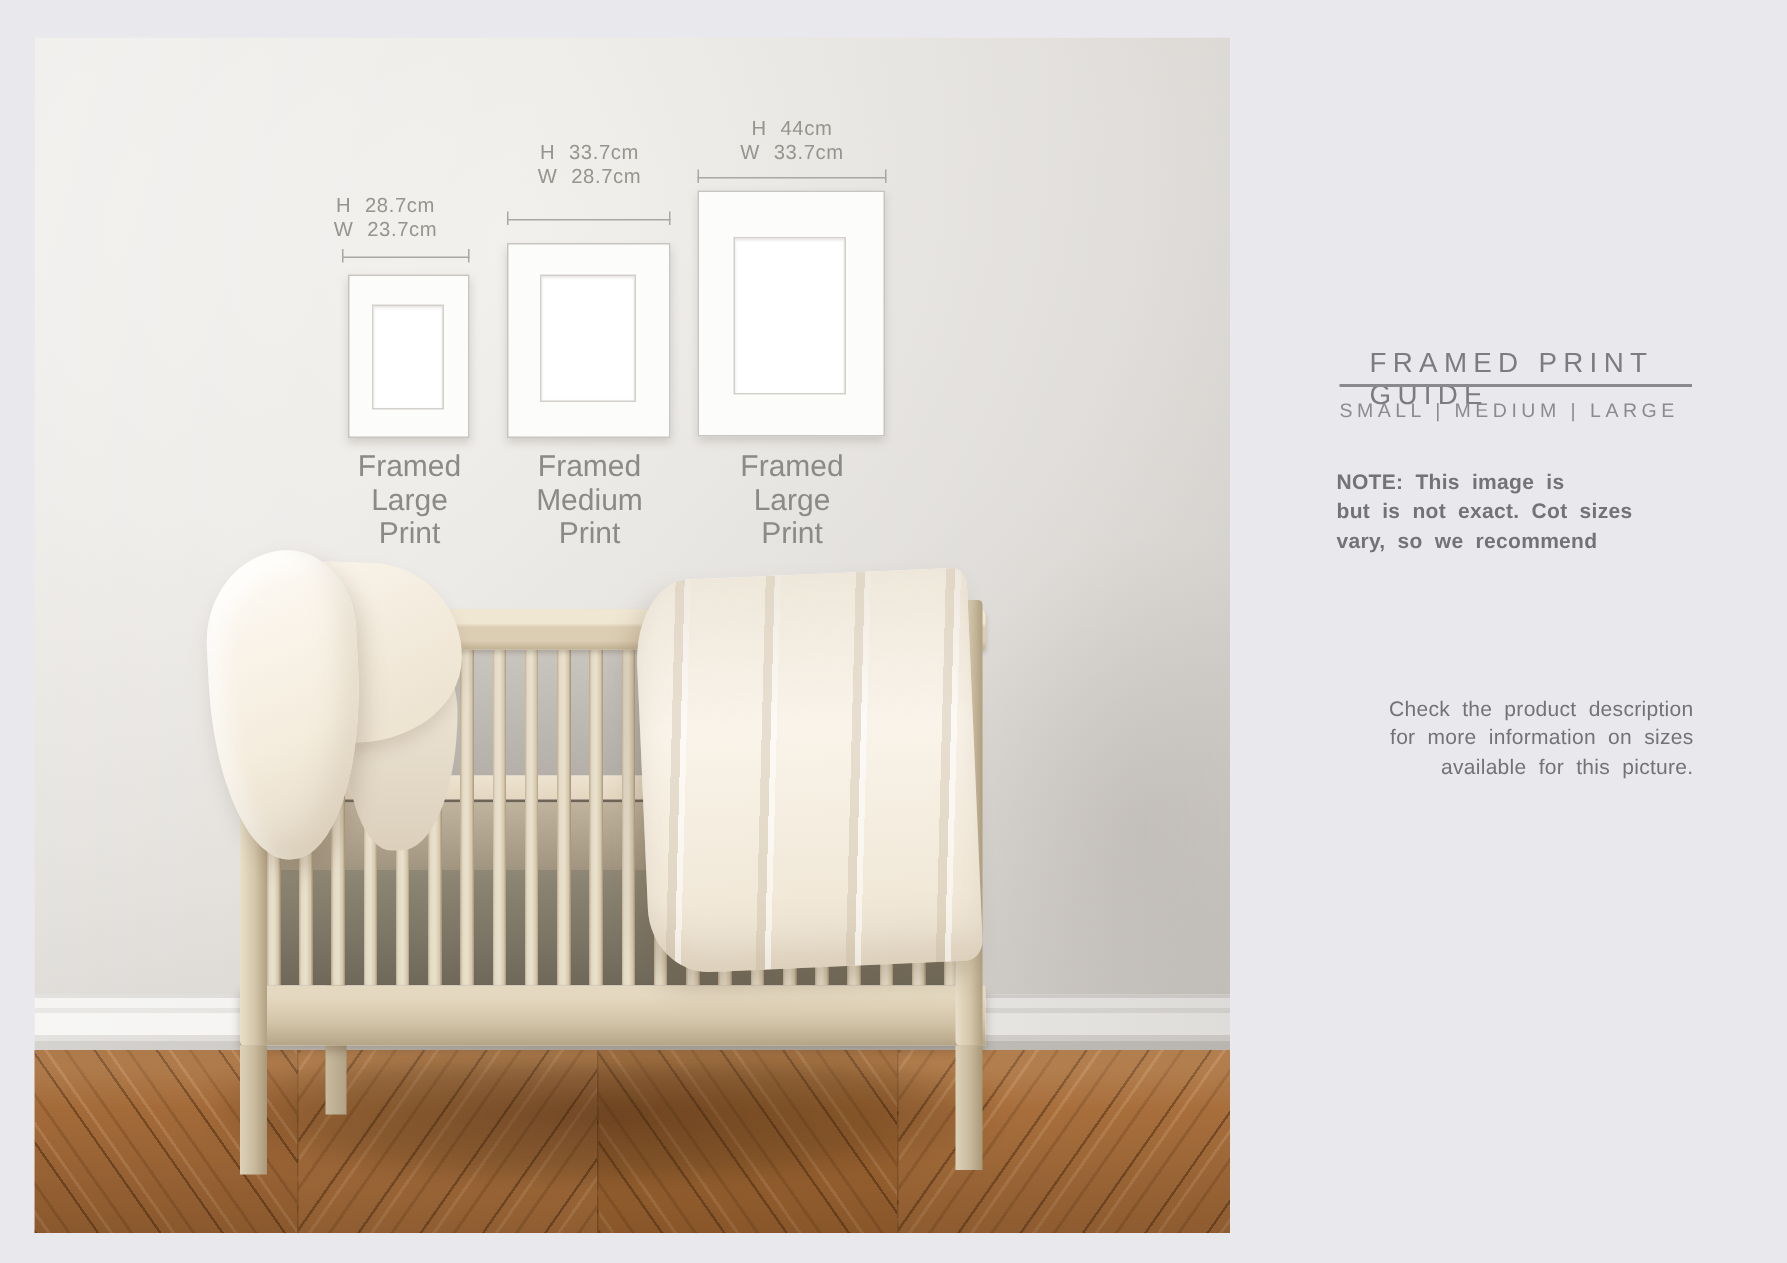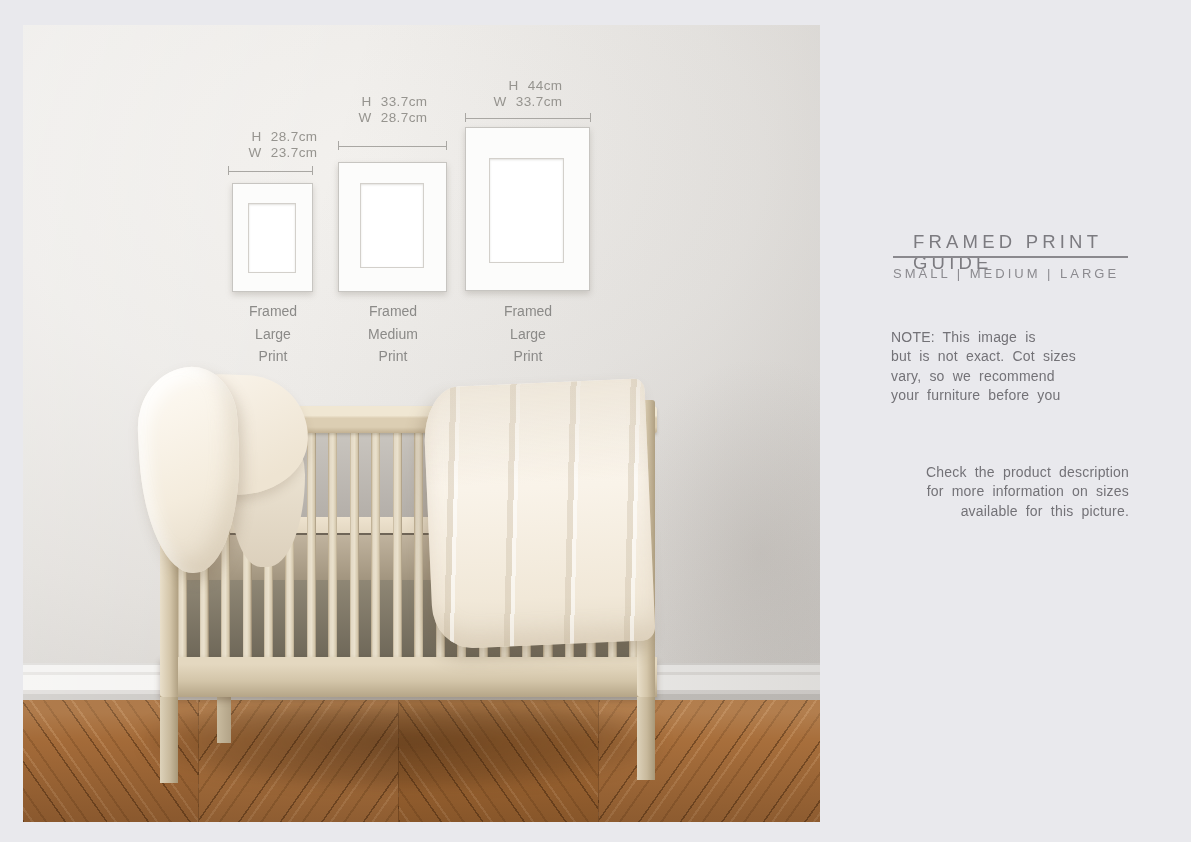--- a/index.html
+++ b/index.html
@@ -32,33 +32,33 @@
       rgba(255,220,180,0.16) 7px 9px, rgba(0,0,0,0) 9px 18px, rgba(94,55,20,0.25) 18px 20px, rgba(0,0,0,0) 20px 34px), #a16834;}
   .fcol.a4{left:575px;width:222px;border-left:1px solid rgba(70,40,15,0.30);background:
       repeating-linear-gradient(125deg, rgba(62,33,9,0.45) 0 1.5px, rgba(0,0,0,0) 1.5px 7px,
       rgba(255,220,180,0.16) 7px 9px, rgba(0,0,0,0) 9px 18px, rgba(94,55,20,0.25) 18px 20px, rgba(0,0,0,0) 20px 34px), #a86f3c;}
   .floor:after{content:'';position:absolute;inset:0;
       background:linear-gradient(180deg, rgba(255,235,205,0.12) 0 10%, rgba(0,0,0,0) 32%, rgba(45,22,5,0.22) 100%);}
 
   
   .dims{position:absolute;text-align:center;color:#96948f;font-size:13.5px;line-height:15.5px;
         letter-spacing:0.4px;word-spacing:5px;}
-  .dims .dimsinner{display:inline-block;text-align:right;}
+  .dims .dimsinner{display:inline-block;text-align:center;}
   .bracket{position:absolute;height:9px;border-bottom:1px solid #a9a7a3;}
   .bracket:before,.bracket:after{content:'';position:absolute;bottom:-4px;width:1px;height:9px;background:#a9a7a3;}
   .bracket:before{left:0;} .bracket:after{right:0;}
   .frame{position:absolute;background:#fcfcfb;border:1px solid #c7c5c1;
          box-shadow:0 3px 6px rgba(125,118,108,0.28);}
   .opening{position:absolute;background:#ffffff;border:1px solid #d3d0cb;
          box-shadow:inset 0 1px 2px rgba(160,154,146,0.30);}
-  .caption{position:absolute;text-align:center;color:#8b8a88;font-size:14px;line-height:22.5px;}
+  .caption{position:absolute;text-align:center;color:#8b8a88;font-size:20px;line-height:22.5px;}
 
   .f-small  .frame{left:209px;top:158px;width:81px;height:109px;}
   .f-small  .opening{left:15px;top:19px;width:48px;height:70px;}
-  .f-small  .dims{left:195px;top:104px;width:130px;}
+  .f-small  .dims{left:169px;top:104px;width:130px;}
   .f-small  .bracket{left:205px;top:138px;width:85px;}
   .f-small  .caption{left:190px;top:275px;width:120px;}
 
   .f-medium .frame{left:315px;top:137px;width:109px;height:130px;}
   .f-medium .opening{left:21px;top:20px;width:64px;height:85px;}
   .f-medium .dims{left:310px;top:69px;width:120px;}
   .f-medium .bracket{left:315px;top:113px;width:109px;}
   .f-medium .caption{left:310px;top:275px;width:120px;}
 
   .f-large  .frame{left:442px;top:102px;width:125px;height:164px;}
@@ -135,21 +135,21 @@
         rgba(255,255,255,0.55) 34px 38px, rgba(0,0,0,0) 38px 60px);}
 
   
   .panel-title{position:absolute;left:893px;top:231px;width:260px;
       font-size:18.5px;line-height:21px;letter-spacing:4.2px;color:#7c7b80;margin-left:20px;}
   .panel-rule{position:absolute;left:893px;top:256px;width:235px;height:2px;background:#8a898e;}
   .panel-subtitle{position:absolute;left:893px;top:266px;width:260px;
       font-size:13px;line-height:16px;letter-spacing:3px;color:#8b8a8f;}
   .note{position:absolute;left:891px;width:238px;color:#737277;
       font-size:14px;line-height:19.4px;word-spacing:4px;letter-spacing:0.2px;}
-  .note.p1{top:328px;} .note.p2{top:463px;text-align:right;}
+  .note.p1{top:312px;font-weight:bold;} .note.p2{top:463px;text-align:right;}
 </style>
 </head>
 <body>
 
 <div class="canvas">
 
   <div class="photo">
     <div class="wall"></div>
     <div class="wall-shade"></div>
     <div class="baseboard"></div>
@@ -245,21 +245,20 @@
   </div>
 
   <div>
     <div class="panel-title">FRAMED PRINT GUIDE</div>
     <div class="panel-rule"></div>
     <div class="panel-subtitle">SMALL | MEDIUM | LARGE</div>
     <div class="note p1">
       <div>NOTE: This image is</div>
       <div>but is not exact. Cot sizes</div>
       <div>vary, so we recommend</div>
-      <div>your furniture before you</div>
     </div>
     <div class="note p2">
       <div>Check the product description</div>
       <div>for more information on sizes</div>
       <div>available for this picture.</div>
     </div>
   </div>
 
 </div>
 

